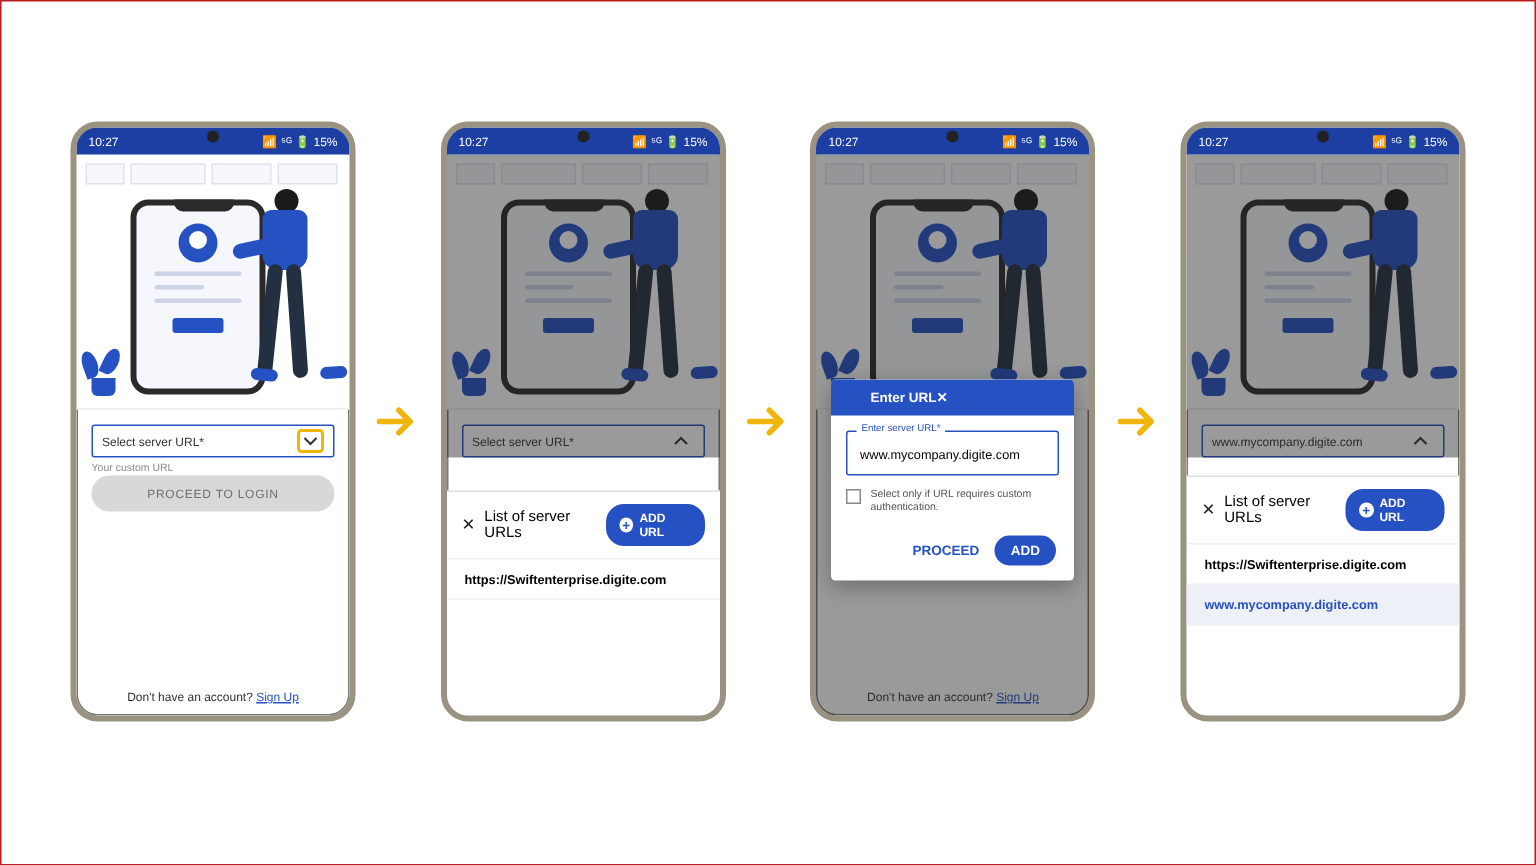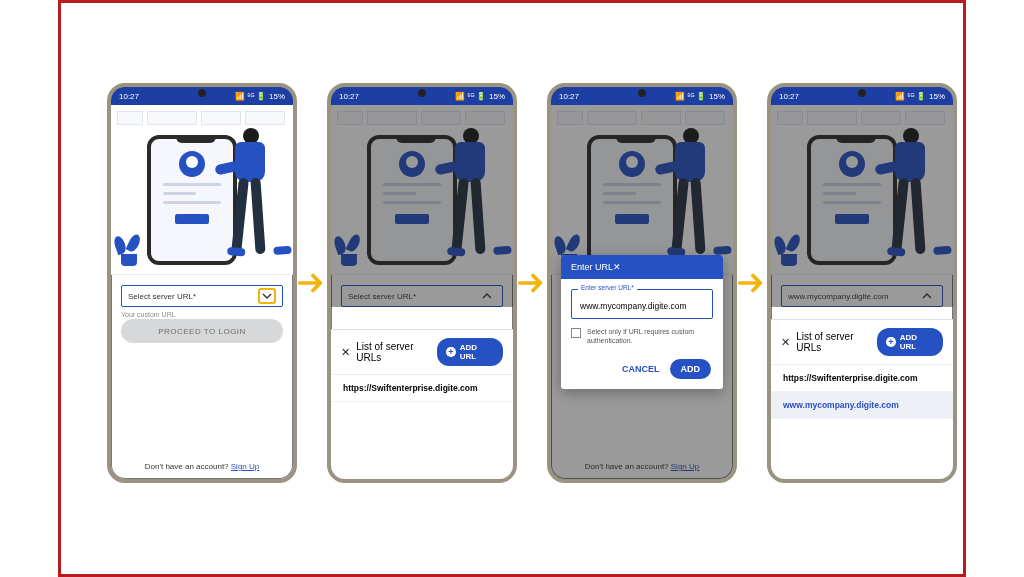--- a/index.html
+++ b/index.html
@@ -7,22 +7,22 @@
     --accent-dark:#1d3fa3;
     --yellow:#f0b40a;
     --light:#e9edf6;
     --ink:#1e1e1e;
     --muted:#8c8c8c;
     --bezel:#9a9381;
   }
   *{box-sizing:border-box;font-family:Arial, Helvetica, sans-serif;}
   body{margin:0;background:#fff;}
   .canvas{
-    width:908px;height:577px;margin:0 auto;position:relative;
-    border:3px solid #b91c1c;background:#fff;overflow:hidden;
+    width:1024px;height:577px;margin:0 auto;position:relative;
+    border:1px solid #b91c1c;background:#fff;overflow:hidden;
   }
   .row{
     position:absolute;top:80px;left:46px;right:46px;
     display:flex;align-items:center;justify-content:space-between;
   }
   .phone{
     width:190px;height:400px;flex:0 0 190px;
     border:4px solid var(--bezel);border-radius:18px;
     background:#fff;position:relative;overflow:hidden;
     box-shadow:0 0 0 1px #777 inset;
@@ -112,22 +112,22 @@
   .pill .plus{width:10px;height:10px;border-radius:50%;background:#fff;color:var(--accent);
     font-size:9px;display:flex;align-items:center;justify-content:center;font-weight:bold;}
   .urlitem{font-size:8.5px;padding:8px 12px;border-bottom:1px solid #f1f1f1;font-weight:bold;}
   .urlitem.sel{background:#edf0f7;color:var(--accent);font-weight:bold;}
 
   .modal{
     position:absolute;left:10px;right:10px;top:150px;background:#fff;
     border-radius:3px;z-index:8;box-shadow:0 4px 14px rgba(0,0,0,.3);
     overflow:hidden;
   }
-  .modal-head{background:var(--accent);color:#fff;font-size:9px;font-weight:normal;
-    padding:7px 10px;display:flex;justify-content:flex-start;align-items:center;}
+  .modal-head{background:var(--accent);color:#fff;font-size:9px;font-weight:bold;
+    padding:7px 26px;display:flex;justify-content:flex-start;align-items:center;}
   .modal-body{padding:10px 10px 6px;}
   .field-wrap{position:relative;border:1px solid var(--accent);border-radius:2px;padding:5px 6px;}
   .field-label{position:absolute;top:-6px;left:6px;background:#fff;padding:0 3px;
     font-size:6.5px;color:var(--accent);}
   .field-input{font-size:8.5px;border:none;outline:none;width:100%;}
   .chk-row{display:flex;gap:6px;align-items:flex-start;margin-top:8px;}
   .chk{width:10px;height:10px;border:1px solid #888;flex:0 0 10px;margin-top:1px;}
   .chk-label{font-size:7px;color:#555;line-height:1.3;}
   .modal-actions{display:flex;justify-content:flex-end;gap:10px;padding:8px 12px 10px;align-items:center;}
   .act-cancel{font-size:9px;color:var(--accent);font-weight:bold;}
@@ -340,21 +340,21 @@
             <div class="field-wrap">
               <span class="field-label">Enter server URL*</span>
               <input class="field-input" type="text" value="www.mycompany.digite.com" style="">
             </div>
             <div class="chk-row">
               <div class="chk"></div>
               <div class="chk-label">Select only if URL requires custom authentication.</div>
             </div>
           </div>
           <div class="modal-actions">
-            <span class="act-cancel">CANCEL</span>
+            <span class="act-cancel">PROCEED</span>
             <span class="act-add">ADD</span>
           </div>
         </div>
       </div>
     </div>
 
     <div class="arrow">
       <svg viewBox="0 0 30 22">
           <path d="M2 11 H22 M16 3 L24 11 L16 19" fill="none" stroke="#f0b40a" stroke-width="4" stroke-linecap="round" stroke-linejoin="round"></path>
         </svg>

